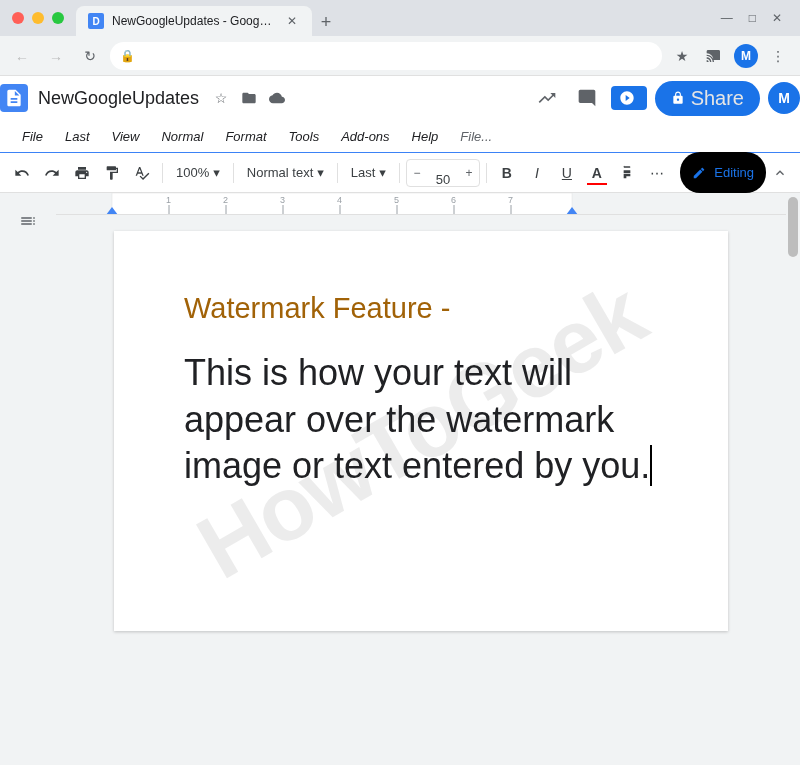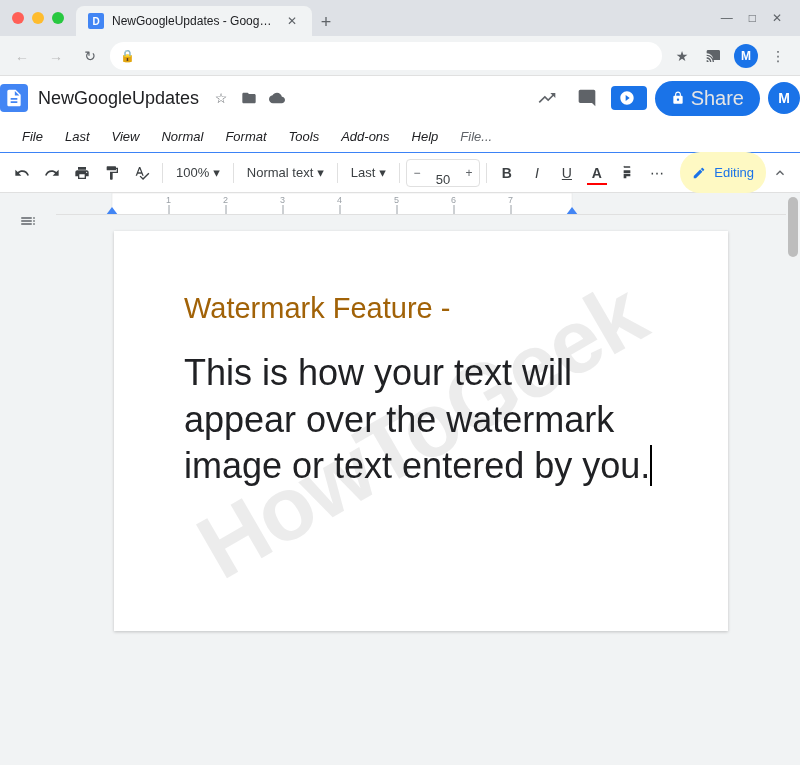--- a/index.html
+++ b/index.html
@@ -261,21 +261,21 @@
       width: 20px;
       height: 28px;
       display: flex;
       align-items: center;
       justify-content: center;
       cursor: pointer;
       color: #5f6368;
       font-size: 12px;
     }
     .edit-pencil-btn {
-      background: #fef9c3;
+      background: #000000;
       border-radius: 20px;
       padding: 13px 12px;
       display: flex;
       align-items: center;
       gap: 8px;
       color: #1a73e8;
       cursor: pointer;
       font-size: 13px;
     }
     .collapse-btn {

